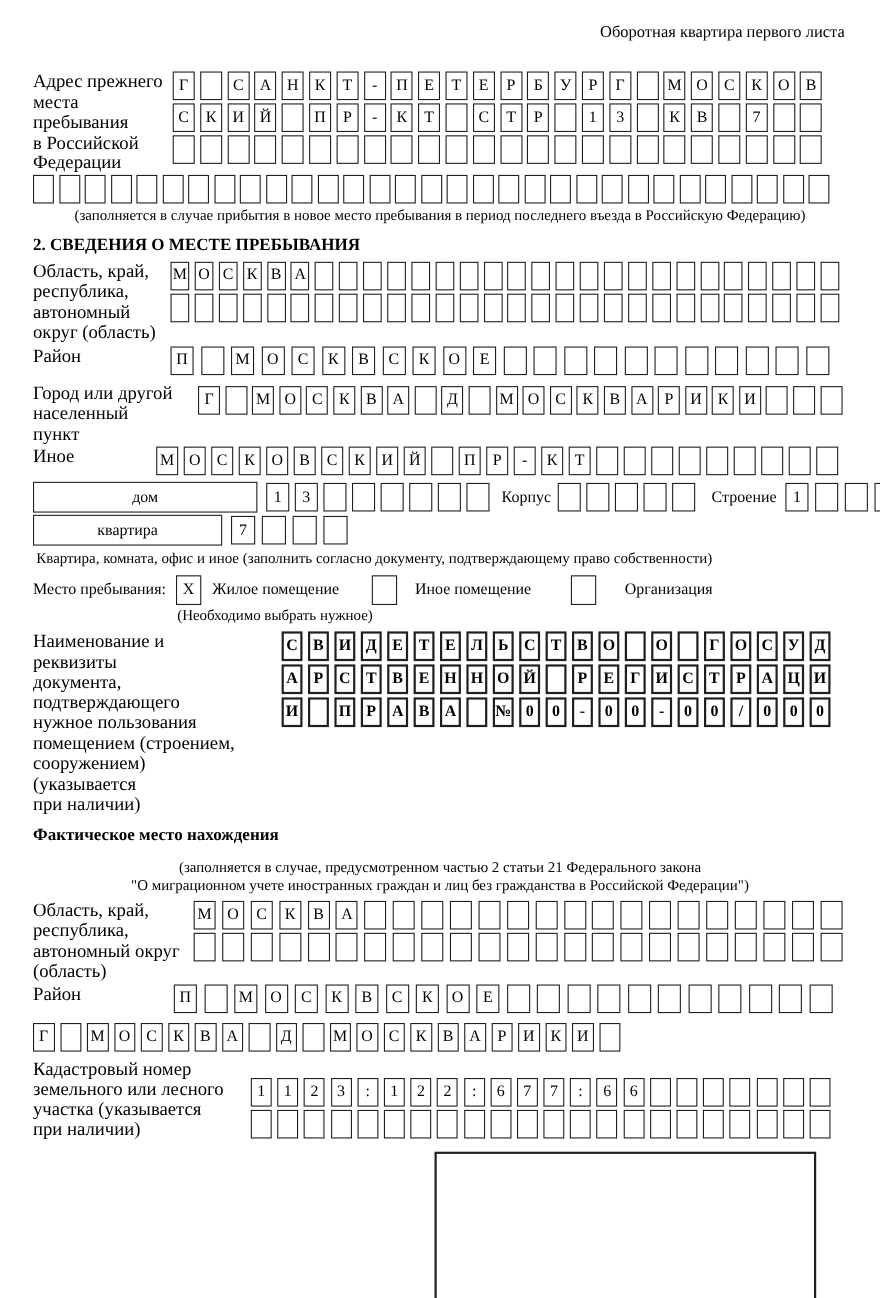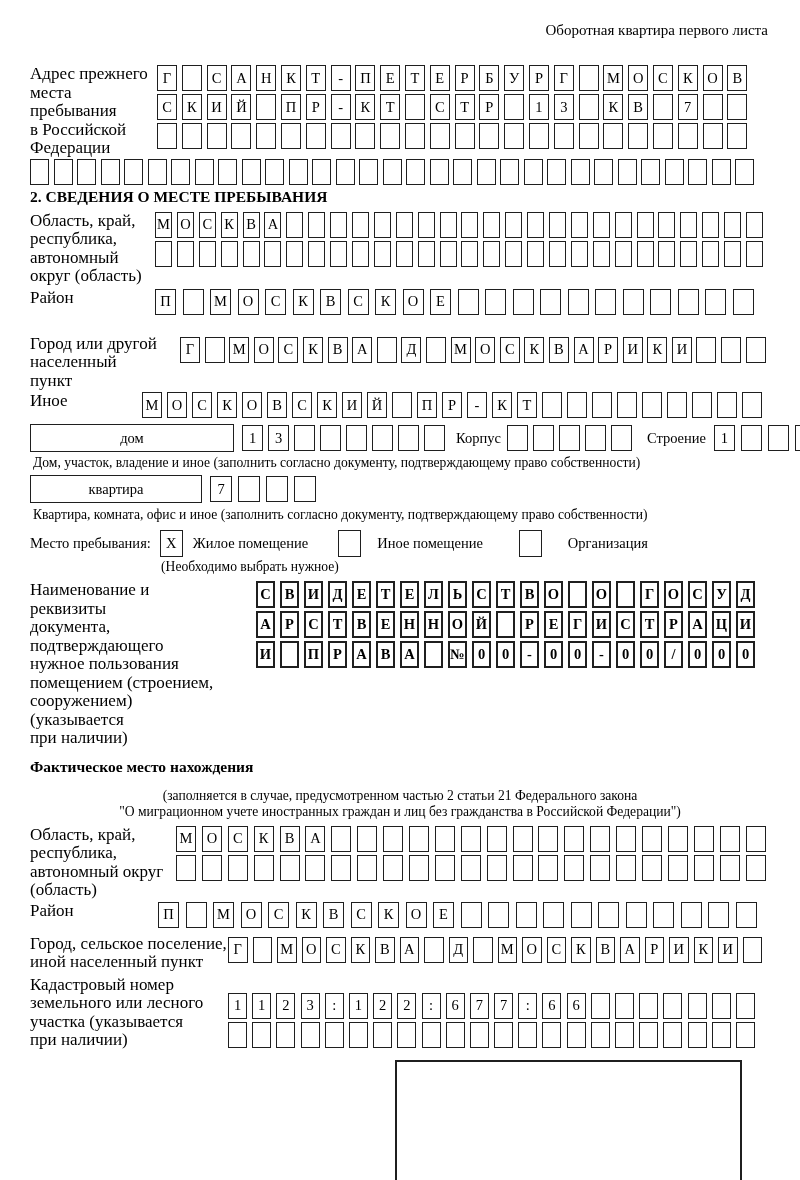--- a/index.html
+++ b/index.html
@@ -173,20 +173,21 @@
       <span class="cell"></span>
       <span class="cell"></span>
       <span class="cell"></span>
       <span class="cell"></span>
       <span class="cell"></span>
       <span class="cell"></span>
       <span class="cell"></span>
       <span class="cell"></span>
       <span class="cell"></span>
     </div>
+  <div class="caption center" style="margin:2px 0 10px">(заполняется в случае прибытия в новое место пребывания в период последнего въезда в Российскую Федерацию)</div>
 
   <div class="sec-title" style="margin-bottom:6px">2. СВЕДЕНИЯ О МЕСТЕ ПРЕБЫВАНИЯ</div>
 
   <div class="flex-row" style="min-height:76px">
     <div class="row-label" style="width:125px">Область, край,
 республика,
 автономный
 округ (область)</div>
     <div class="cellrows">
       <div class="cells" style="--cw:17px;--cg:4.9px">
@@ -273,21 +274,21 @@
         <span class="cell"></span>
         <span class="cell"></span>
         <span class="cell"></span>
         <span class="cell"></span>
         <span class="cell"></span>
         <span class="cell"></span>
         <span class="cell"></span>
       </div>
   </div>
 
-  <div class="flex-row" style="margin-top:17px">
+  <div class="flex-row" style="margin-top:5px">
     <div class="row-label" style="width:130px">Город или другой
 населенный пункт</div>
     <div class="cells" style="--cw:20px;--cg:4.6px;margin-left:20px;margin-top:2px">
         <span class="cell filled">Г</span>
         <span class="cell"></span>
         <span class="cell filled">М</span>
         <span class="cell filled">О</span>
         <span class="cell filled">С</span>
         <span class="cell filled">К</span>
         <span class="cell filled">В</span>
@@ -363,21 +364,20 @@
         <span class="cell"></span>
       </div>
     <div class="mini-label" style="margin-left:10px">Строение</div>
     <div class="cells" style="--cw:21px;--cg:6px;margin-left:8px;margin-top:1px">
         <span class="cell filled">1</span>
         <span class="cell"></span>
         <span class="cell"></span>
         <span class="cell"></span>
       </div>
   </div>
-  <div class="caption" style="margin:1px 0 4px 3px">Дом, участок, владение и иное (заполнить согласно документу, подтверждающему право собственности)</div>
 
   <div class="flex-row">
     <div class="inline-box" style="width:172px">квартира</div>
     <div class="cells" style="--cw:22px;--cg:6px;margin-left:8px;margin-top:1px">
         <span class="cell filled">7</span>
         <span class="cell"></span>
         <span class="cell"></span>
         <span class="cell"></span>
       </div>
   </div>
@@ -559,22 +559,20 @@
         <span class="cell"></span>
         <span class="cell"></span>
         <span class="cell"></span>
         <span class="cell"></span>
         <span class="cell"></span>
         <span class="cell"></span>
       </div>
   </div>
 
   <div class="flex-row" style="margin-top:4px">
-    <div class="row-label" style="width:198px">Город, сельское поселение,
-иной населенный пункт</div>
     <div class="cells" style="--cw:19.5px;--cg:5px;margin-top:2px">
         <span class="cell filled">Г</span>
         <span class="cell"></span>
         <span class="cell filled">М</span>
         <span class="cell filled">О</span>
         <span class="cell filled">С</span>
         <span class="cell filled">К</span>
         <span class="cell filled">В</span>
         <span class="cell filled">А</span>
         <span class="cell"></span>

